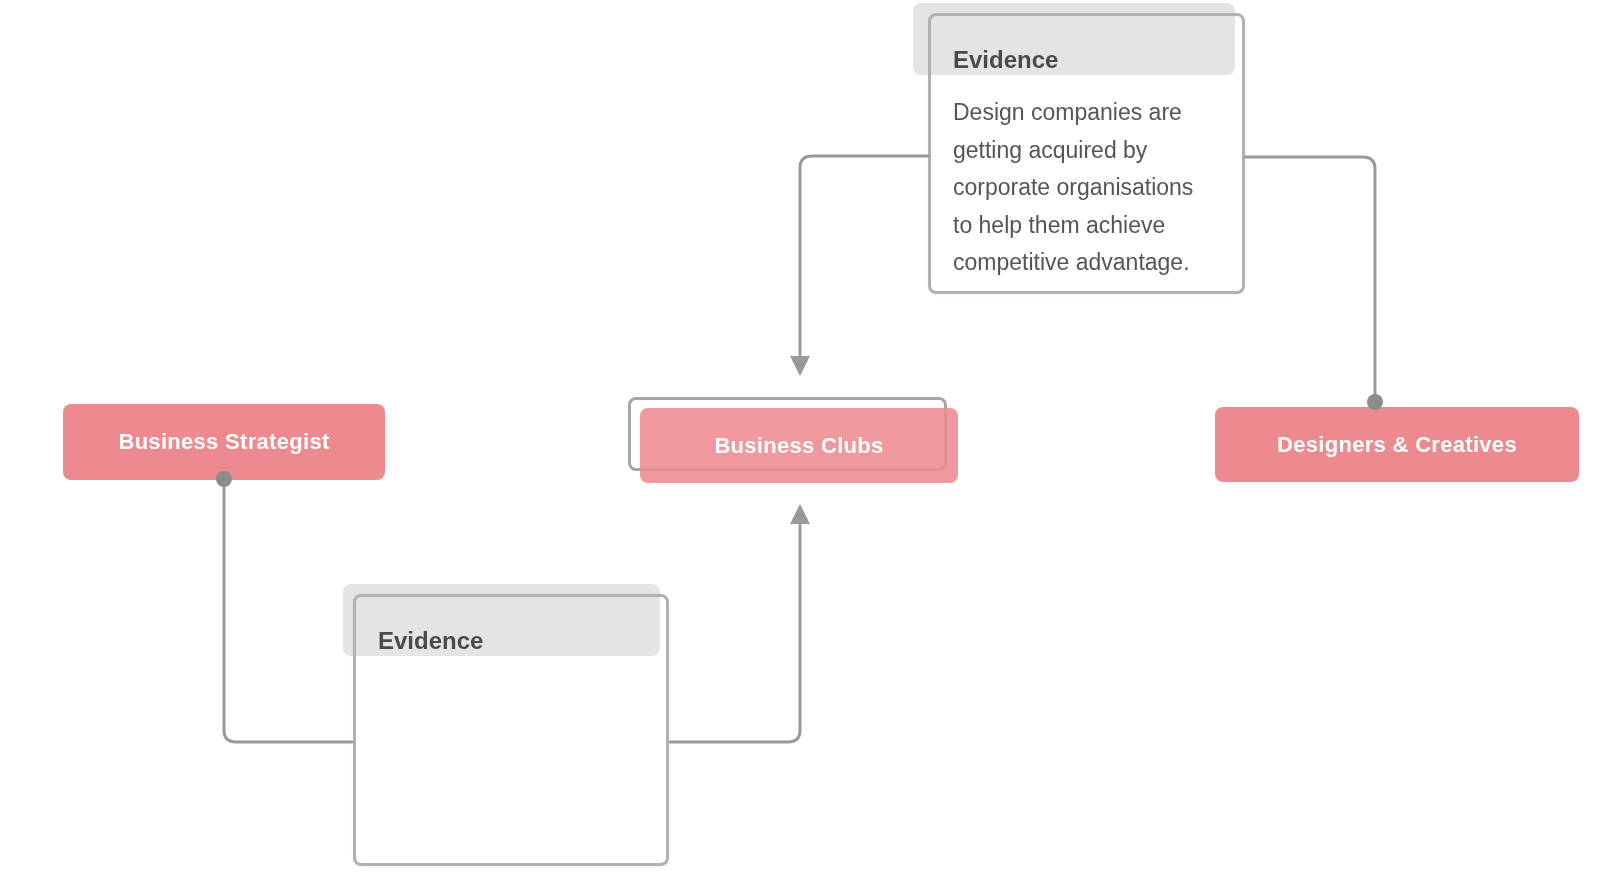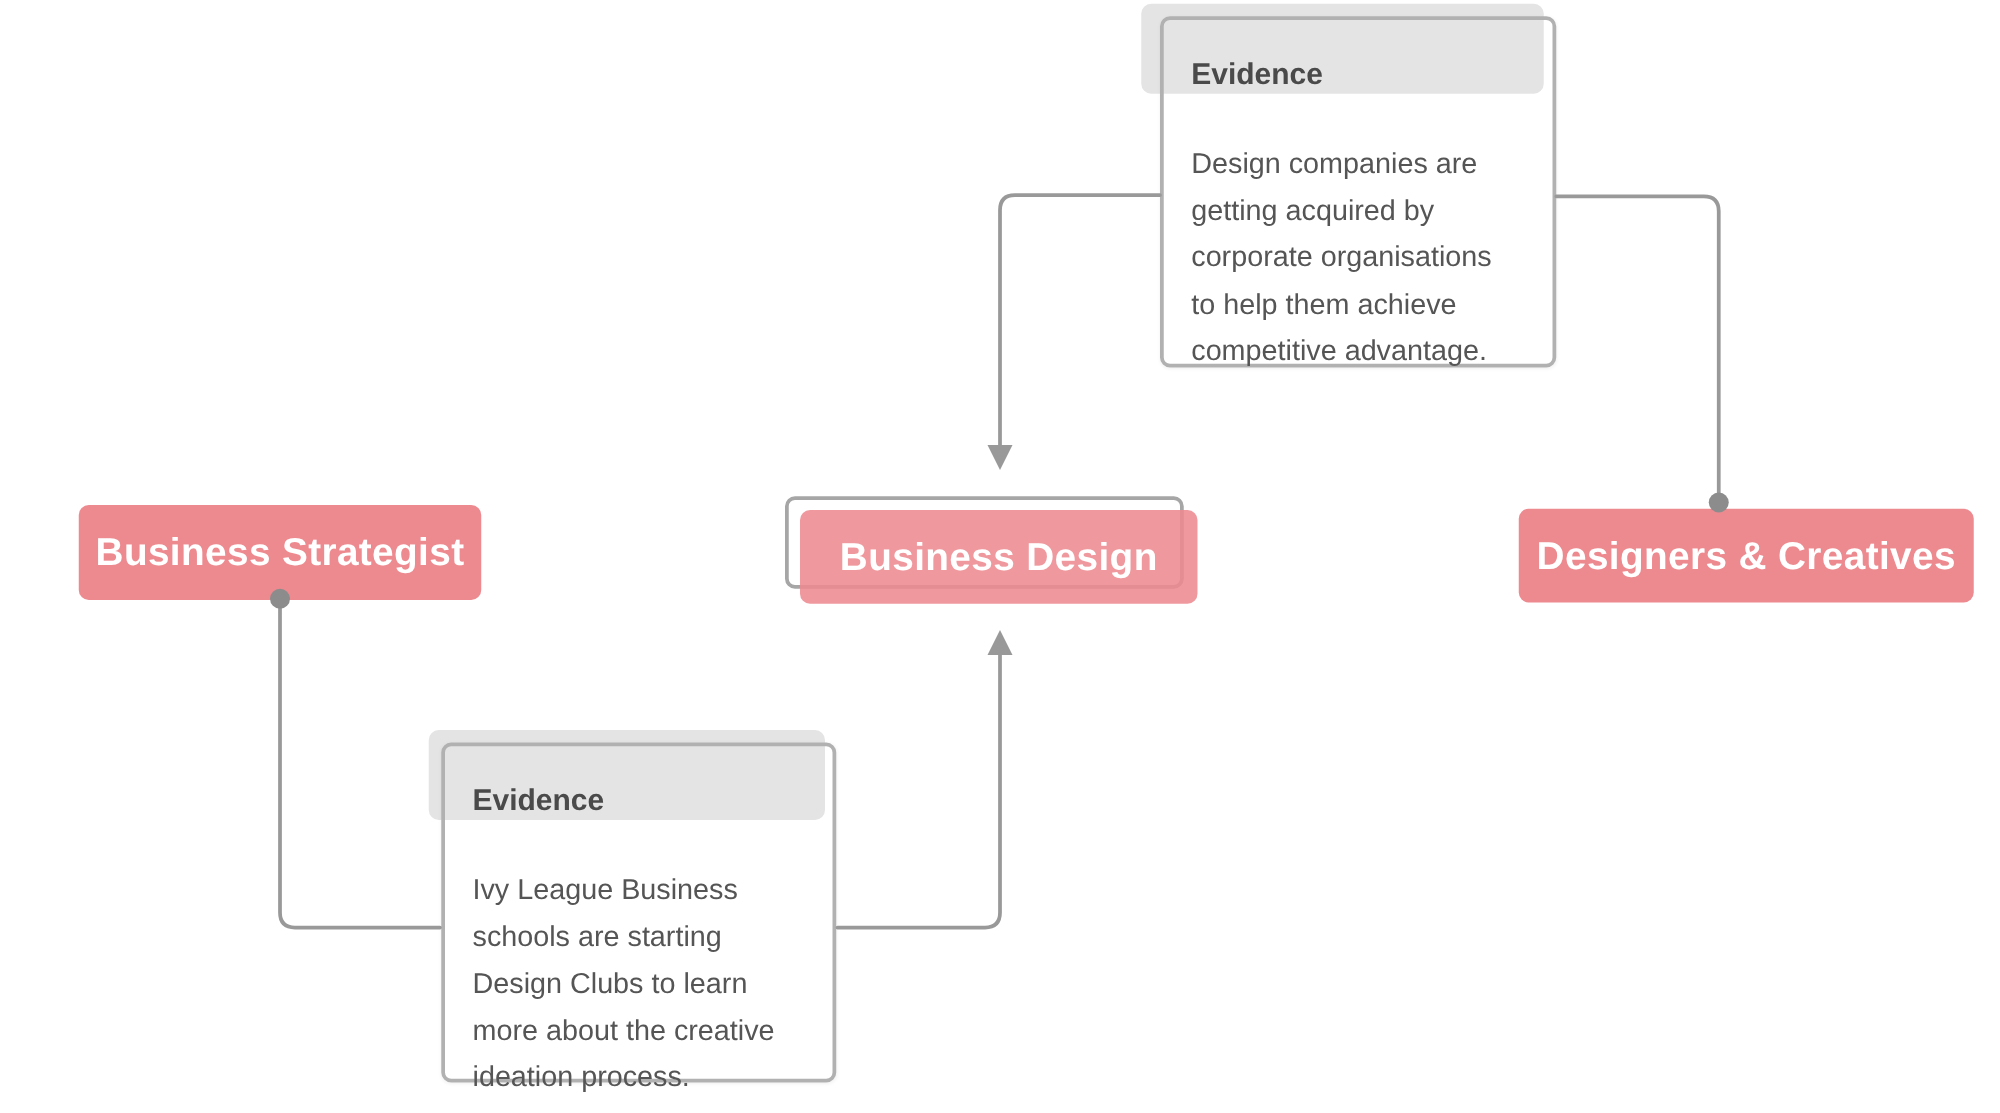--- a/index.html
+++ b/index.html
@@ -12,21 +12,21 @@
     position: relative; width: 1600px; height: 890px; background: #ffffff;
   }
 
   
   .pink-node {
     position: absolute;
     border-radius: 8px;
     background: var(--node-pink, #ed8a90);
     display: flex; align-items: center; justify-content: center;
     color: #ffffff;
-    font-size: 31px; font-weight: 600; letter-spacing: 0.3px;
+    font-size: 22px; font-weight: 600; letter-spacing: 0.3px;
   }
   .pink-node .node-label { position: relative; z-index: 1; }
 
   #node-strategist { left: 63px; top: 404px; width: 322px; height: 76px; }
   #node-designers  { left: 1215px; top: 407px; width: 364px; height: 75px; }
 
   
   #design-outline {
     position: absolute; left: 628px; top: 397px; width: 319px; height: 74px;
     background: #ffffff; border: 3px solid #a6a6a6; border-radius: 8px;
@@ -54,21 +54,21 @@
     background: transparent;
     padding: 28px 16px 0 22px;
     box-shadow: 0 1px 3px rgba(0,0,0,0.06);
   }
   .evidence-title {
     font-size: 24px; font-weight: 600;
     color: var(--title-text, #4a4a4a);
     line-height: 32px;
   }
   .evidence-body {
-    margin-top: 36px;
+    margin-top: 18px;
     font-size: 23px; font-weight: 400;
     color: var(--body-text, #555555);
     line-height: 37.5px;
     white-space: pre;
   }
 
   
   #evidence-top-header { left: 913px; top: 3px;  width: 322px; height: 72px; }
   #evidence-top-box    { left: 928px; top: 13px; width: 317px; height: 281px; }
   
@@ -93,21 +93,21 @@
 <body>
 
 <div id="canvas">
 
   <div class="pink-node" id="node-strategist">
     <span class="node-label">Business Strategist</span>
   </div>
 
   <div id="design-outline"></div>
   <div class="pink-node" id="node-design">
-    <span class="node-label">Business Design</span>
+    <span class="node-label">Business Clubs</span>
   </div>
 
   <div class="pink-node" id="node-designers">
     <span class="node-label">Designers &amp; Creatives</span>
   </div>
 
   <div class="evidence-card">
     <div class="evidence-header" id="evidence-top-header"></div>
     <div class="evidence-box" id="evidence-top-box">
       <div class="evidence-title">Evidence</div>
@@ -116,25 +116,20 @@
 corporate organisations
 to help them achieve
 competitive advantage.</div>
     </div>
   </div>
 
   <div class="evidence-card">
     <div class="evidence-header" id="evidence-bottom-header"></div>
     <div class="evidence-box" id="evidence-bottom-box">
       <div class="evidence-title">Evidence</div>
-      <div class="evidence-body">Ivy League Business
-schools are starting
-Design Clubs to learn
-more about the creative
-ideation process.</div>
     </div>
   </div>
 
   <svg id="connector-layer" width="1600" height="890" viewBox="0 0 1600 890" xmlns="http://www.w3.org/2000/svg">
 
     <path class="connector" d="M 928 156 H 812 Q 800 156 800 168 V 358"></path>
     <polygon class="arrowhead" points="790,356 810,356 800,376"></polygon>
 
     <path class="connector" d="M 1245 157 H 1363 Q 1375 157 1375 169 V 398"></path>
     <circle class="endpoint-dot" cx="1375" cy="402" r="8"></circle>

